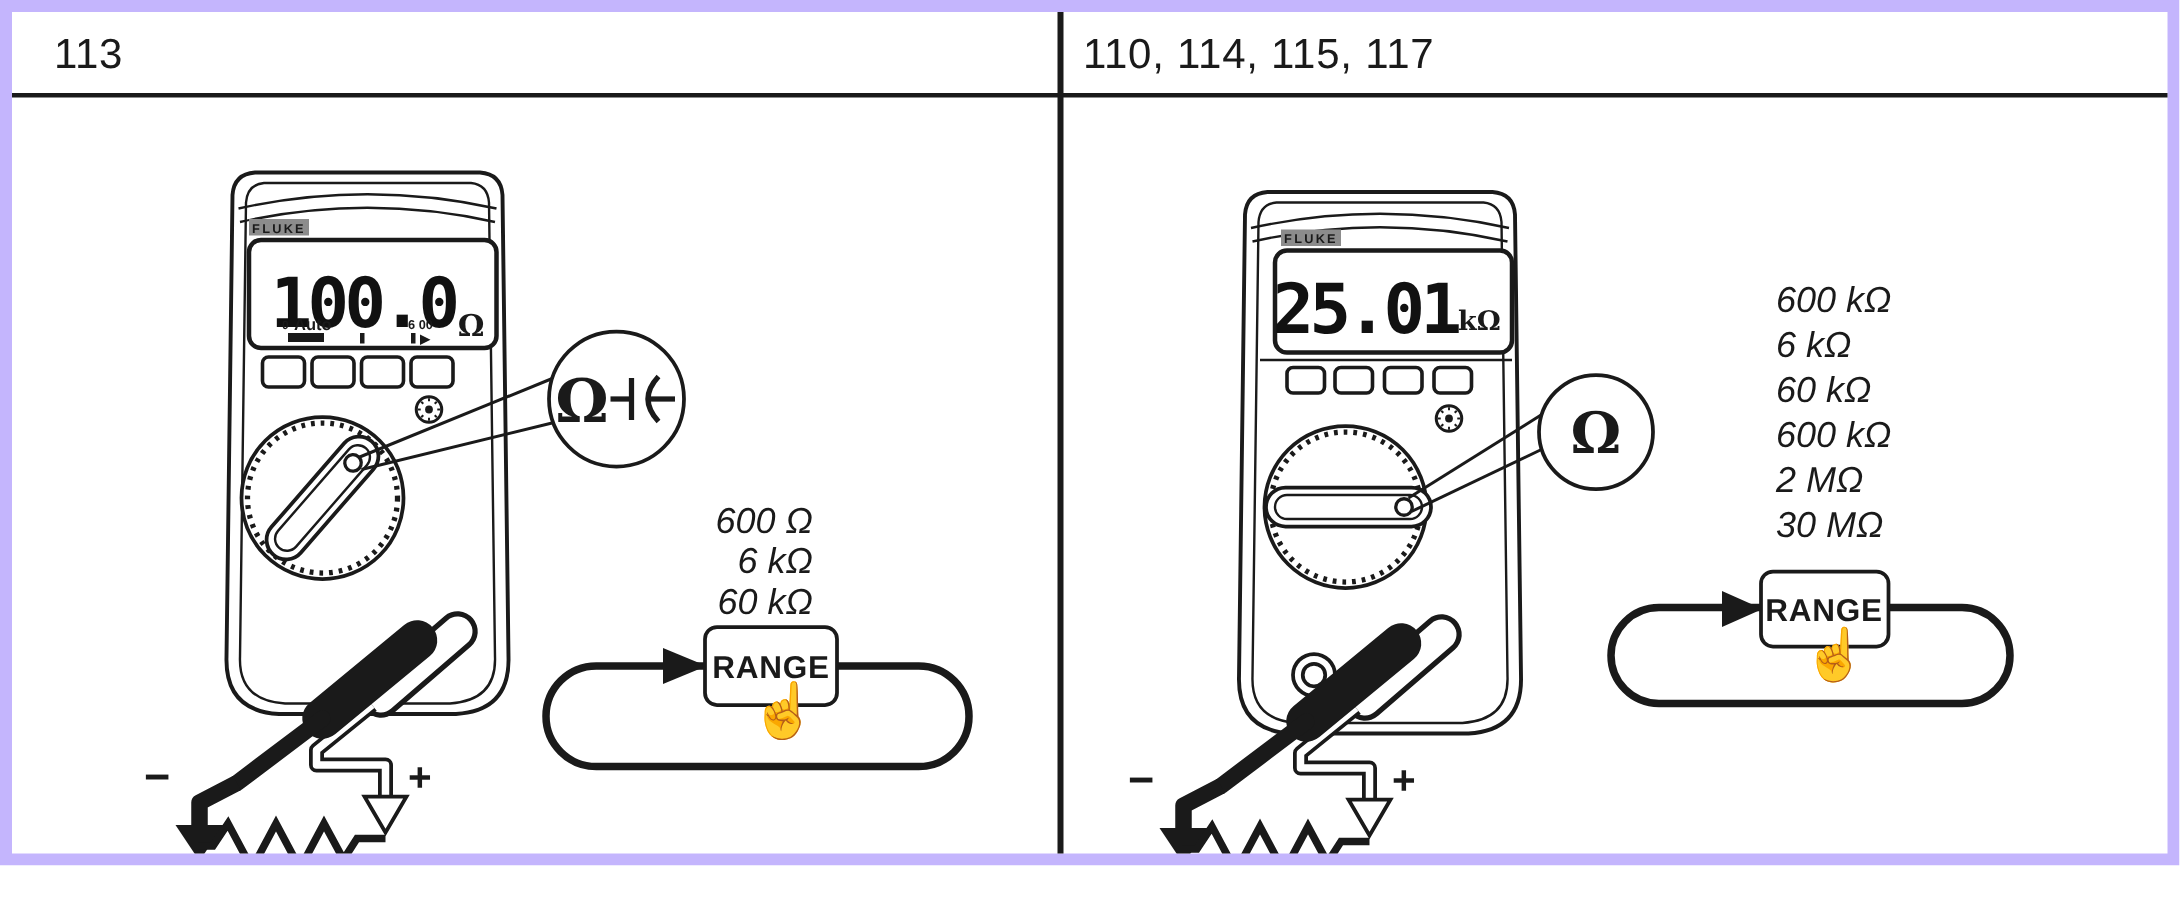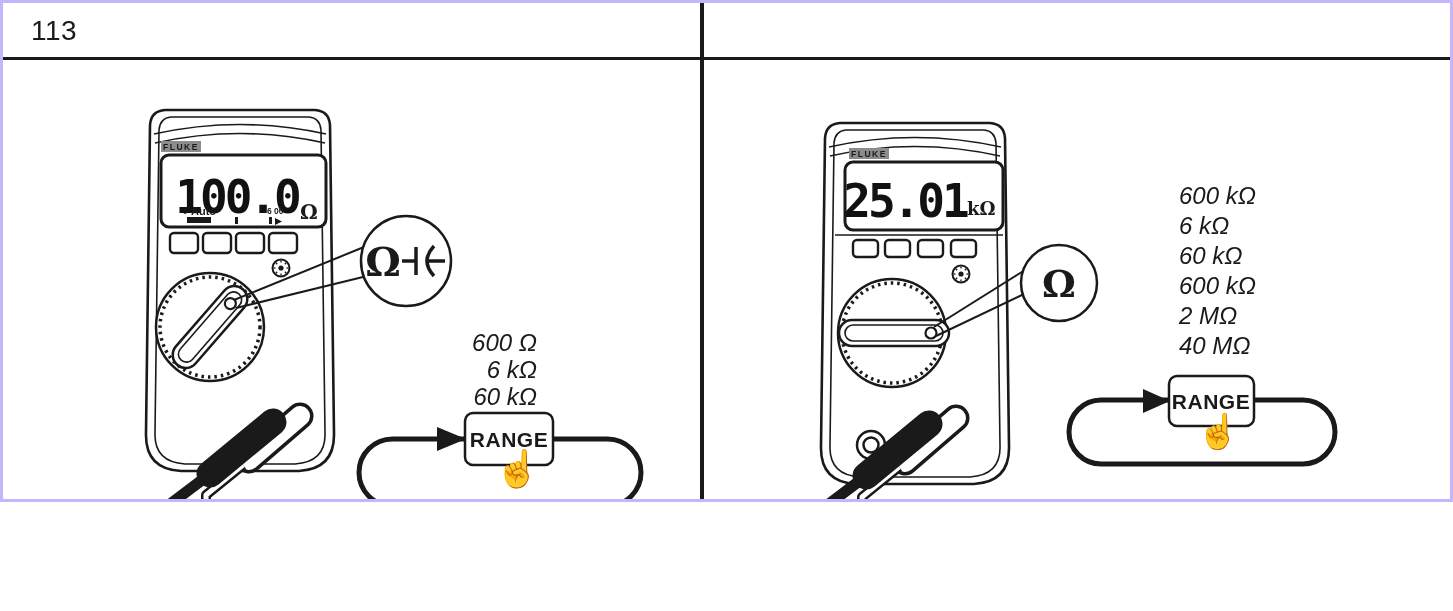--- a/index.html
+++ b/index.html
@@ -1,18 +1,18 @@
 <!DOCTYPE html>
 <html><head>
 <meta charset="utf-8">
 <style>
   html,body{margin:0;padding:0;background:#fff;}
   .canvas{
-    position:relative;width:1453px;height:502px;background:#ffffff;
-    box-sizing:border-box;border:3px solid #c4b5fd;overflow:hidden;
+    position:relative;width:1453px;height:577px;background:#ffffff;
+    box-sizing:border-box;border:8px solid #c4b5fd;overflow:hidden;
     font-family:"Liberation Sans",sans-serif;color:#1a1a1a;
   }
   .divider-v{position:absolute;left:697px;top:0;width:4px;height:611px;background:#1a1a1a;}
   .header-sep{position:absolute;left:0;top:54px;width:1453px;height:3px;background:#1a1a1a;}
   .hdr{position:absolute;top:12px;font-size:28px;letter-spacing:0.5px;}
   .hdr-left{left:28px;}
   .hdr-right{left:714px;}
   .art{position:absolute;left:0;top:0;width:1453px;height:611px;}
   .ranges{position:absolute;font-size:24px;font-style:italic;}
   .ranges-left{left:408px;top:326px;width:126px;text-align:right;line-height:27px;}
@@ -22,20 +22,21 @@
   .seg{font-family:"DejaVu Sans Mono",monospace;font-weight:700;letter-spacing:-3px;fill:#111;}
   .symtxt{font-family:"DejaVu Serif",serif;font-weight:700;}
   .uitxt{font-family:"Liberation Sans",sans-serif;}
 </style>
 </head>
 <body>
 
 <div class="canvas">
 
   <div class="hdr hdr-left">113</div>
+  <div class="hdr hdr-right">110, 114, 115, 117</div>
   <div class="header-sep"></div>
   <div class="divider-v"></div>
 
   <svg class="art" viewBox="0 0 1453 611">
     <defs>
       <g id="leads-art">
 
         <g>
           <line x1="297" y1="413" x2="246" y2="457" stroke="#1a1a1a" stroke-width="27" stroke-linecap="round"></line>
           <line x1="297" y1="413" x2="246" y2="457" stroke="#ffffff" stroke-width="20" stroke-linecap="round"></line>
@@ -200,16 +201,16 @@
     <div>600 Ω</div>
     <div>6 kΩ</div>
     <div>60 kΩ</div>
   </div>
   <div class="ranges ranges-right">
     <div>600 kΩ</div>
     <div>6 kΩ</div>
     <div>60 kΩ</div>
     <div>600 kΩ</div>
     <div>2 MΩ</div>
-    <div>40 MΩ</div>
+    <div>30 MΩ</div>
   </div>
 
 </div>
 
 </body></html>

